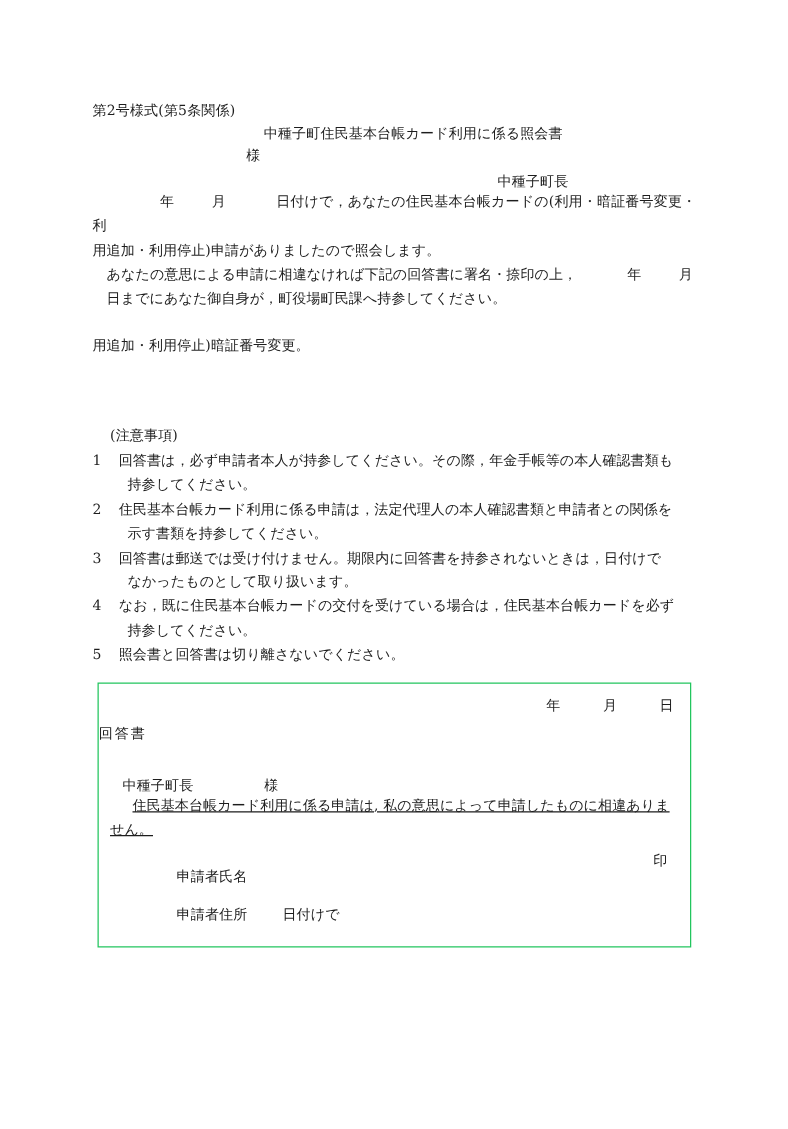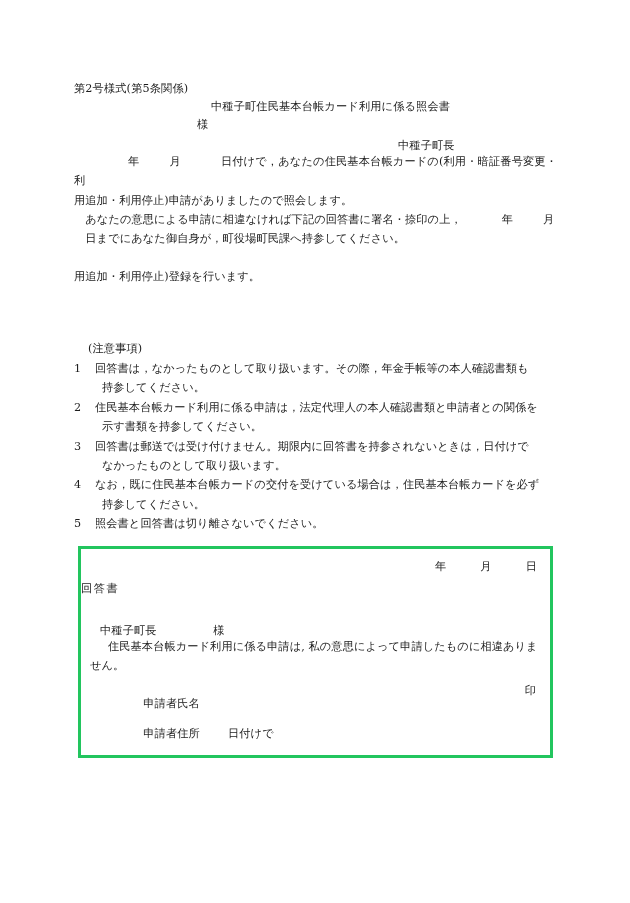--- a/index.html
+++ b/index.html
@@ -101,21 +101,21 @@
   .note-text { display: block; text-align: justify; }
   .note-text .cont { display: block; text-indent: 7px; }
 
   
   #reply-box {
     position: absolute;
     left: 78px;
     top: 546px;
     width: 475px;
     height: 212px;
-    border: 3px solid #22c55e;
+    border: 1px solid #22c55e;
     box-sizing: border-box;
     background: #ffffff;
   }
   #reply-date {
     position: absolute;
     right: 13px;
     top: 10px;
     font-size: 11.2px;
     white-space: pre;
     letter-spacing: 0.15px;
@@ -140,20 +140,21 @@
   }
   #reply-statement {
     position: absolute;
     left: 9px;
     top: 88px;
     width: 455px;
     font-size: 11.2px;
     line-height: 19.3px;
     text-align: justify;
     letter-spacing: 0.1px;
+    text-decoration: underline;
   }
   #reply-statement .st-line { display: block; }
   .st-indent { display: inline-block; width: 18px; }
 
   .field-row {
     position: absolute;
     font-size: 11.2px;
     white-space: pre;
     letter-spacing: 0.15px;
   }
@@ -182,30 +183,30 @@
     <span class="bp-line">　<span>あなたの意思による申請に相違なければ下記の回答書に署名・捺印の上，</span><span class="blank-md"></span><span>年</span><span class="blank-sm"></span><span>月</span></span>
     <span class="bp-line">　<span>日までにあなた御自身が，町役場町民課へ持参してください。</span></span>
   </div>
 
   <div class="para" id="intro-block">
     <span class="dateline"><span class="indent-intro"></span><span>年</span><span class="blank-sm"></span><span>月</span><span class="blank-md"></span><span>日付けで，あなたの住民基本台帳カードの(利用・暗証番号変更・利</span></span>
     <span class="bp-wrap">用追加・利用停止)申請がありましたので照会します。</span>
   </div>
 
   <div class="para" id="body-p2">
-    <span class="bp-line">用追加・利用停止)登録を行います。</span>
+    <span class="bp-line">用追加・利用停止)暗証番号変更。</span>
   </div>
 
   <div class="ln" id="notes-heading">(注意事項)</div>
 
   <div id="notes-list">
 
     <div class="note-item">
       <span class="note-num">1</span>
-      <span class="note-text"><span>回答書は，なかったものとして取り扱います。その際，年金手帳等の本人確認書類も</span><span class="cont">持参してください。</span></span>
+      <span class="note-text"><span>回答書は，必ず申請者本人が持参してください。その際，年金手帳等の本人確認書類も</span><span class="cont">持参してください。</span></span>
     </div>
 
     <div class="note-item">
       <span class="note-num">2</span>
       <span class="note-text"><span>住民基本台帳カード利用に係る申請は，法定代理人の本人確認書類と申請者との関係を</span><span class="cont">示す書類を持参してください。</span></span>
     </div>
 
     <div class="note-item">
       <span class="note-num">3</span>
       <span class="note-text"><span>回答書は郵送では受け付けません。期限内に回答書を持参されないときは，日付けで</span><span class="cont">なかったものとして取り扱います。</span></span>

